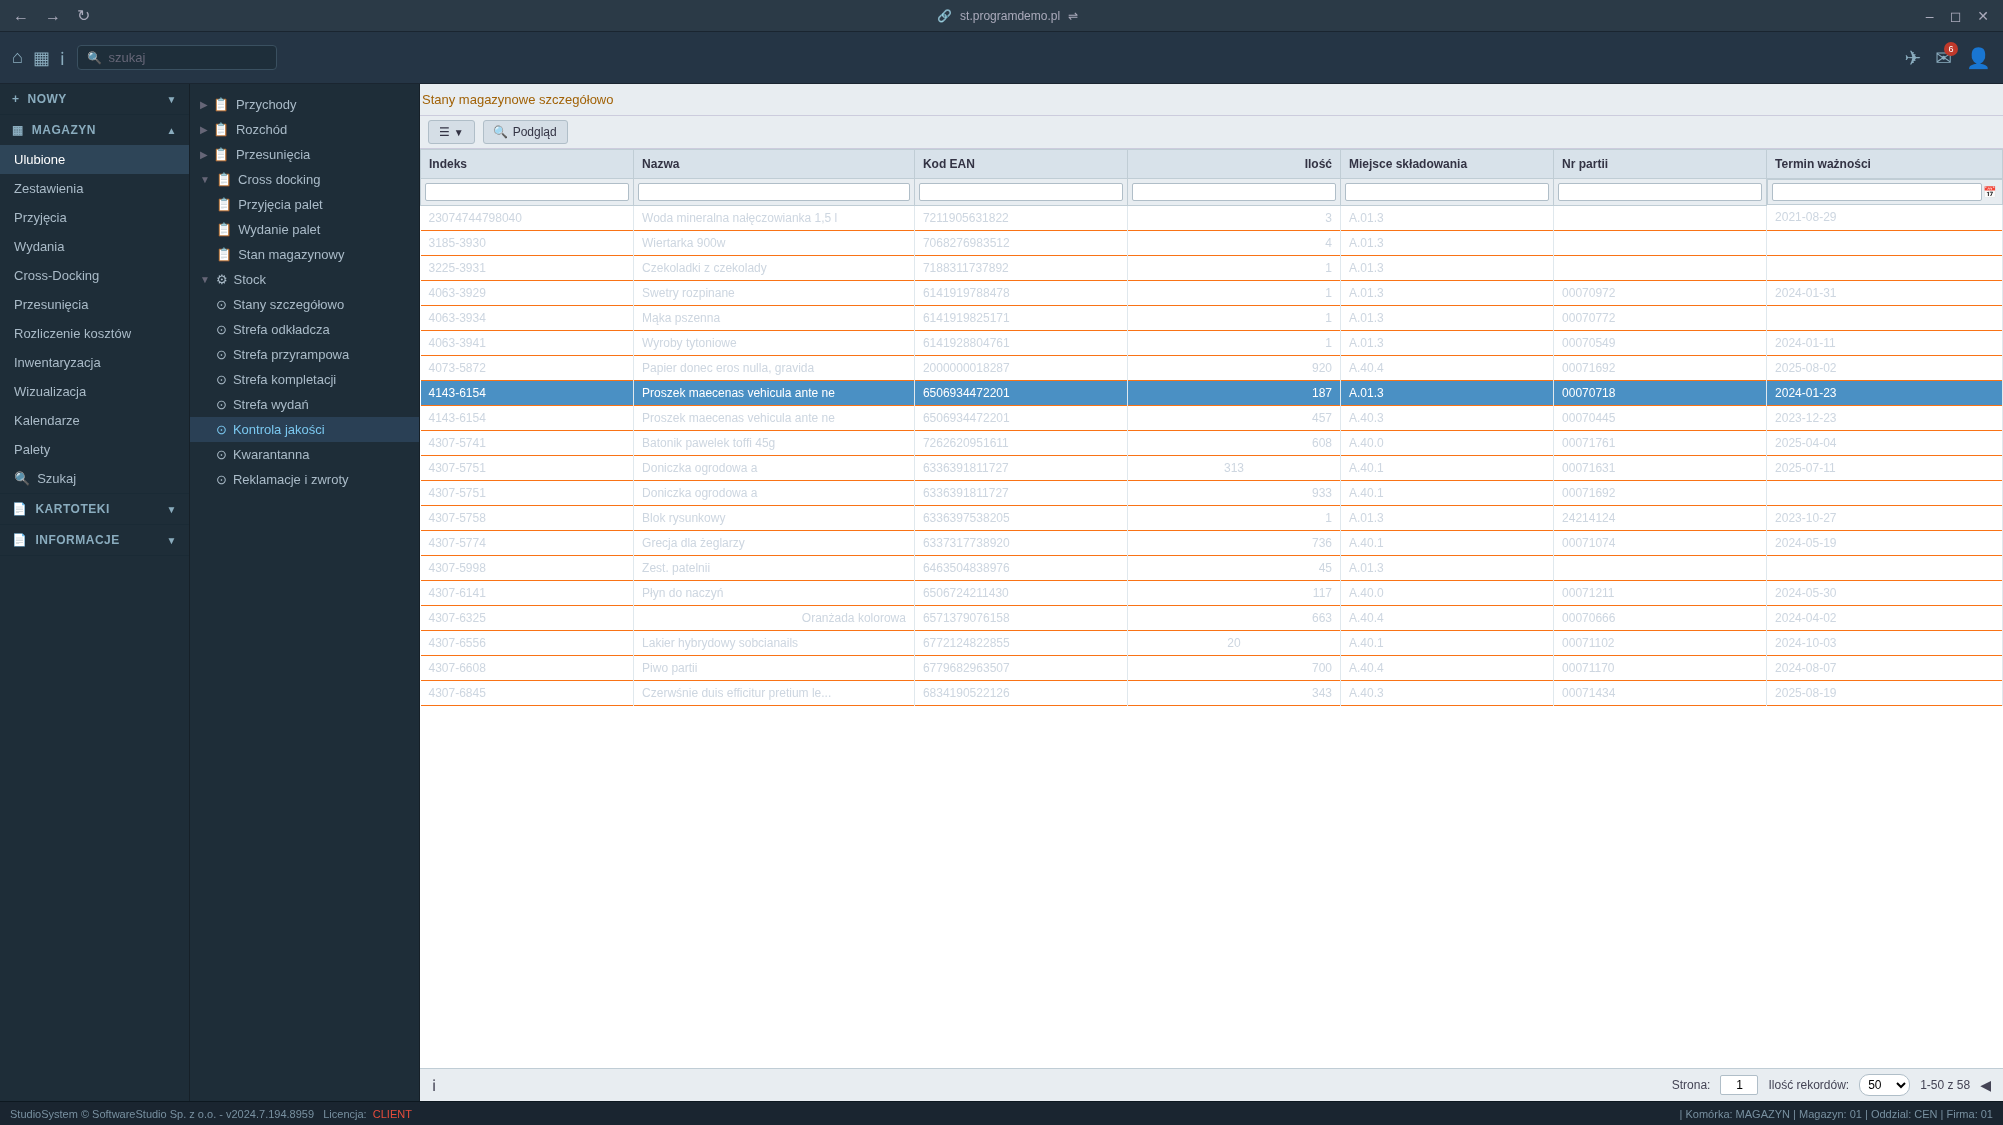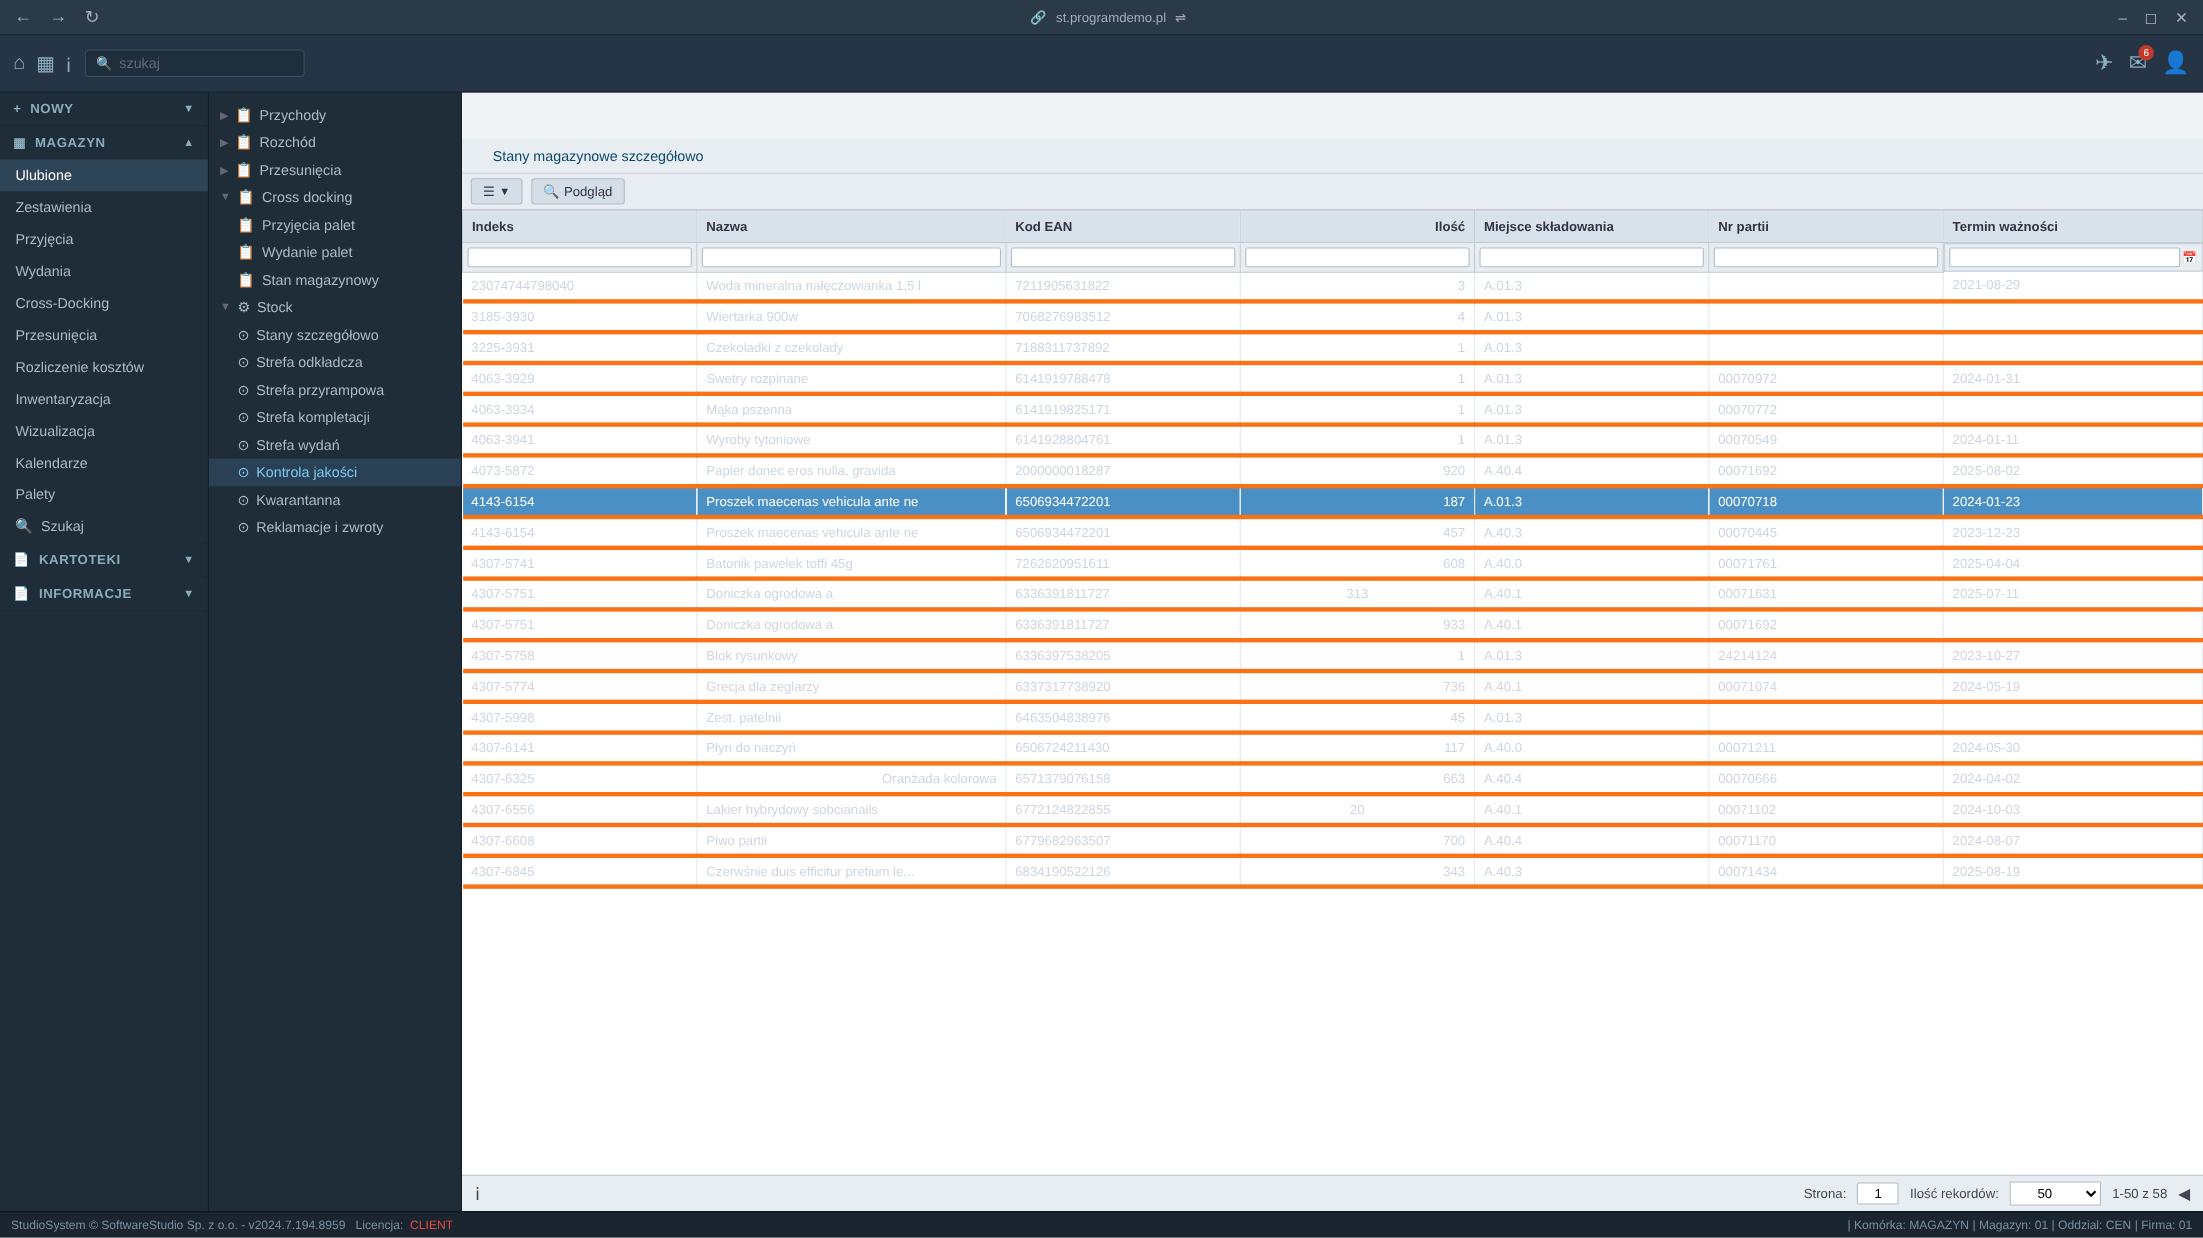--- a/index.html
+++ b/index.html
@@ -36,39 +36,39 @@
 
     
     .nav-tree { background: #1e2d38; width: 230px; min-width: 230px; border-right: 1px solid #162028; overflow-y: auto; padding: 8px 0; }
     .tree-item { display: flex; align-items: center; gap: 6px; padding: 5px 10px; cursor: pointer; color: #aabbc8; font-size: 13px; }
     .tree-item.active { background: #2a4055; color: #7bc8f0; }
     .tree-item .arrow { font-size: 10px; color: #667; }
     .tree-indent1 { padding-left: 26px; }
 
     
     .content { flex: 1; display: flex; flex-direction: column; background: #f0f2f5; overflow: hidden; }
-    .content-header { background: #e8edf1; padding: 8px 28px; border-bottom: 1px solid #ccd; font-size: 13px; color: #0c4a6e; font-weight: 500; margin-top: 42px; }
+    .content-header { background: #e8edf1; padding: 8px 2px; border-bottom: 1px solid #ccd; font-size: 13px; color: #a16207; font-weight: 500; }
     .content-toolbar { background: #e8edf1; padding: 4px 8px; border-bottom: 1px solid #ccd; display: flex; align-items: center; gap: 8px; }
     .toolbar-btn { display: flex; align-items: center; gap: 4px; padding: 4px 10px; background: #d5dee6; border: 1px solid #b0bec8; border-radius: 3px; cursor: pointer; font-size: 12px; color: #334; }
 
     
     .table-container { flex: 1; overflow: auto; background: #fff; }
     table { width: 100%; border-collapse: collapse; font-size: 12px; }
     thead th { background: #d8e2ea; color: #334; font-weight: 600; padding: 7px 8px; border: 1px solid #c0cdd5; text-align: left; position: sticky; top: 0; white-space: nowrap; z-index: 2; }
     thead tr.filter-row td { background: #e8edf1; padding: 3px 4px; border: 1px solid #c0cdd5; }
     thead tr.filter-row td input { width: 100%; border: 1px solid #b0bec8; padding: 2px 4px; font-size: 11px; background: #fff; outline: none; border-radius: 2px; }
-    tbody tr { border-bottom: 4px solid #f97316; }
+    tbody tr { border-bottom: 1px solid #f97316; }
     tbody tr.highlighted { background: #4a90c4; color: #fff; }
     tbody td { padding: 5px 8px; border-right: 1px solid #e0e8ed; white-space: nowrap; overflow: hidden; max-width: 200px; text-overflow: ellipsis; }
     tbody tr.highlighted td { color: #fff; }
 
     
     .table-footer { background: #e8edf1; border-top: 1px solid #c0cdd5; padding: 5px 12px; display: flex; align-items: center; justify-content: flex-end; gap: 10px; font-size: 12px; color: #445; }
     .page-input { width: 38px; border: 1px solid #b0bec8; padding: 2px 4px; text-align: center; font-size: 12px; border-radius: 2px; }
-    .records-select { border: 1px solid #b0bec8; padding: 2px 20px; font-size: 12px; border-radius: 0; background: #fff; }
+    .records-select { border: 1px solid #b0bec8; padding: 2px 4px; font-size: 12px; border-radius: 10px; background: #fff; }
 
     
     .status-bar { background: #1a2530; height: 24px; display: flex; align-items: center; justify-content: space-between; padding: 0 10px; font-size: 11px; color: #7890a0; border-top: 1px solid #0d1820; }
     .status-left { color: #7890a0; }
     .status-right { color: #7890a0; }
     .status-license { color: #e74c3c; cursor: pointer; }
 
     
     ::-webkit-scrollbar { width: 6px; height: 6px; }
     ::-webkit-scrollbar-track { background: #1a2530; }

